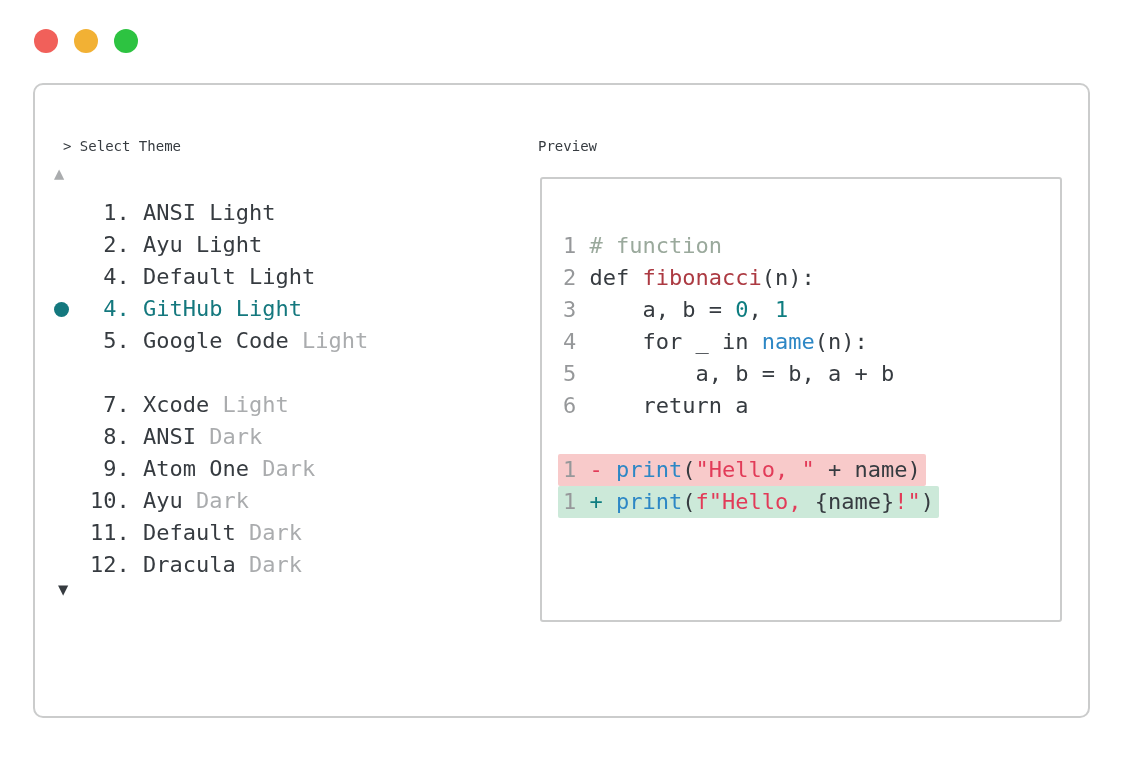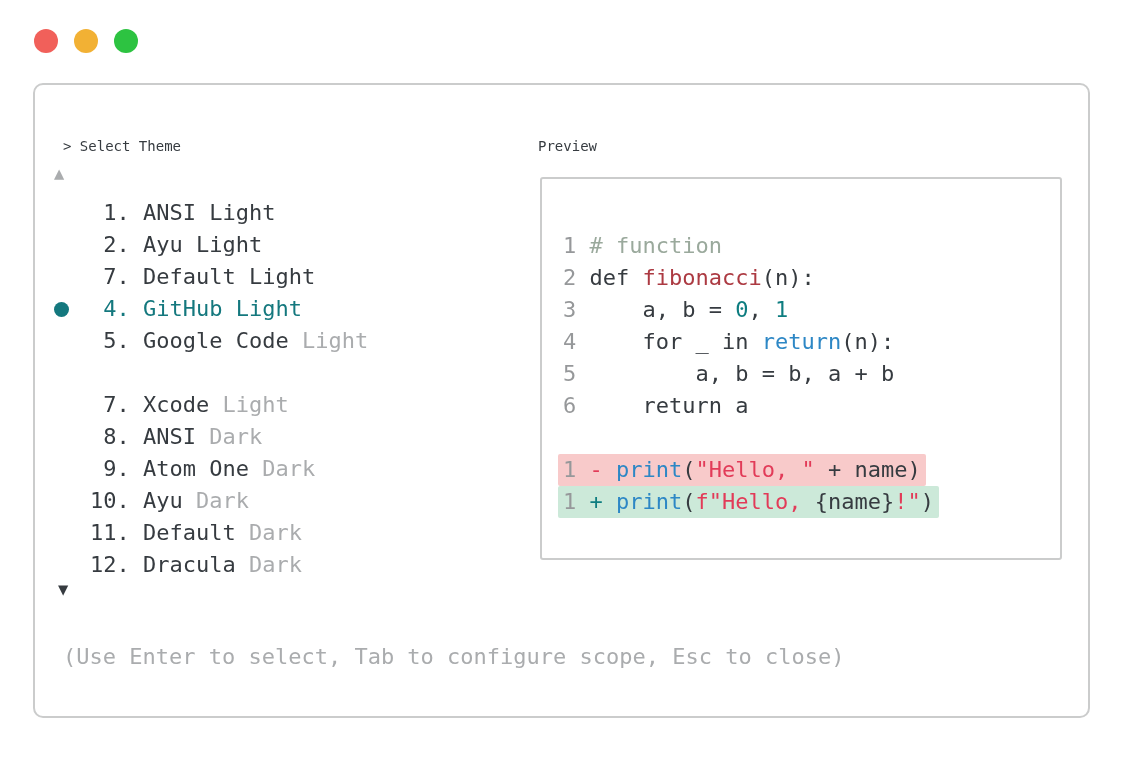--- a/index.html
+++ b/index.html
@@ -40,21 +40,21 @@
   .theme-label { font-size:22px; line-height:32px; white-space:pre; color:var(--text,#363b40); }
   .theme-row.selected .theme-label { color:var(--selected,#14787e); }
   .muted-part { color:var(--muted,#aaacae); }
 
   .hint {
     position:absolute; left:28px; top:556px; font-size:22px; line-height:32px;
     color:var(--muted,#aaacae); white-space:pre;
   }
 
   .preview-box {
-    position:absolute; left:505px; top:92px; width:522px; height:383px;
+    position:absolute; left:505px; top:92px; width:522px; height:445px;
     border:2px solid var(--border,#cbcccc); border-radius:3px; background:#fff;padding-left:16px;
   }
   .code { position:absolute; left:21px; top:51px; }
   .code-line { height:32px; line-height:32px; font-size:22px; white-space:pre; }
   .diff { display:inline-block; padding:0 5px; margin-left:-5px; border-radius:2px; line-height:32px; }
   .bg-removed { background:var(--removed-bg,#f8caca); }
   .bg-added   { background:var(--added-bg,#cce9d9); }
 
   .tk-linenum    { color:var(--linenum,#96989a); }
   .tk-plain      { color:var(--text,#363b40);text-align:center; }
@@ -87,21 +87,21 @@
         <div class="theme-row">
           <span class="marker"></span>
           <span class="theme-label"> 1. ANSI Light</span>
         </div>
         <div class="theme-row">
           <span class="marker"></span>
           <span class="theme-label"> 2. Ayu Light</span>
         </div>
         <div class="theme-row">
           <span class="marker"></span>
-          <span class="theme-label"> 7. Default Light</span>
+          <span class="theme-label"> 4. Default Light</span>
         </div>
         <div class="theme-row selected">
           <span class="marker">
             <span class="bullet"></span>
           </span>
           <span class="theme-label"> 4. GitHub Light</span>
         </div>
         <div class="theme-row">
           <span class="marker"></span>
           <span class="theme-label"> 5. Google Code<span class="muted-part"> Light</span></span>
@@ -130,30 +130,29 @@
           <span class="theme-label">11. Default<span class="muted-part"> Dark</span></span>
         </div>
         <div class="theme-row">
           <span class="marker"></span>
           <span class="theme-label">12. Dracula<span class="muted-part"> Dark</span></span>
         </div>
       </div>
 
     <div class="scroll-down">▼</div>
 
-    <div class="hint">(Use Enter to select, Tab to configure scope, Esc to close)</div>
 
     <div class="preview-label">Preview</div>
 
     <div class="preview-box">
       <div class="code">
           <div class="code-line"><span class="tk-linenum">1</span><span class="tk-plain"> </span><span class="tk-comment"># function</span></div>
           <div class="code-line"><span class="tk-linenum">2</span><span class="tk-plain"> def </span><span class="tk-func">fibonacci</span><span class="tk-plain">(n):</span></div>
           <div class="code-line"><span class="tk-linenum">3</span><span class="tk-plain">     a, b = </span><span class="tk-number">0</span><span class="tk-plain">, </span><span class="tk-number">1</span></div>
-          <div class="code-line"><span class="tk-linenum">4</span><span class="tk-plain">     for _ in </span><span class="tk-builtin">return</span><span class="tk-plain">(n):</span></div>
+          <div class="code-line"><span class="tk-linenum">4</span><span class="tk-plain">     for _ in </span><span class="tk-builtin">name</span><span class="tk-plain">(n):</span></div>
           <div class="code-line"><span class="tk-linenum">5</span><span class="tk-plain">         a, b = b, a + b</span></div>
           <div class="code-line"><span class="tk-linenum">6</span><span class="tk-plain">     return a</span></div>
           <div class="code-line"></div>
           <div class="code-line"><span class="diff bg-removed"><span class="tk-linenum">1</span><span class="tk-plain"> </span><span class="tk-diff-minus">-</span><span class="tk-plain"> </span><span class="tk-builtin">print</span><span class="tk-plain">(</span><span class="tk-string">"Hello, "</span><span class="tk-plain"> + name)</span></span></div>
           <div class="code-line"><span class="diff bg-added"><span class="tk-linenum">1</span><span class="tk-plain"> </span><span class="tk-diff-plus">+</span><span class="tk-plain"> </span><span class="tk-builtin">print</span><span class="tk-plain">(</span><span class="tk-string">f"Hello, </span><span class="tk-plain">{name}</span><span class="tk-string">!"</span><span class="tk-plain">)</span></span></div>
         </div>
     </div>
 
   </div>
 </div>

